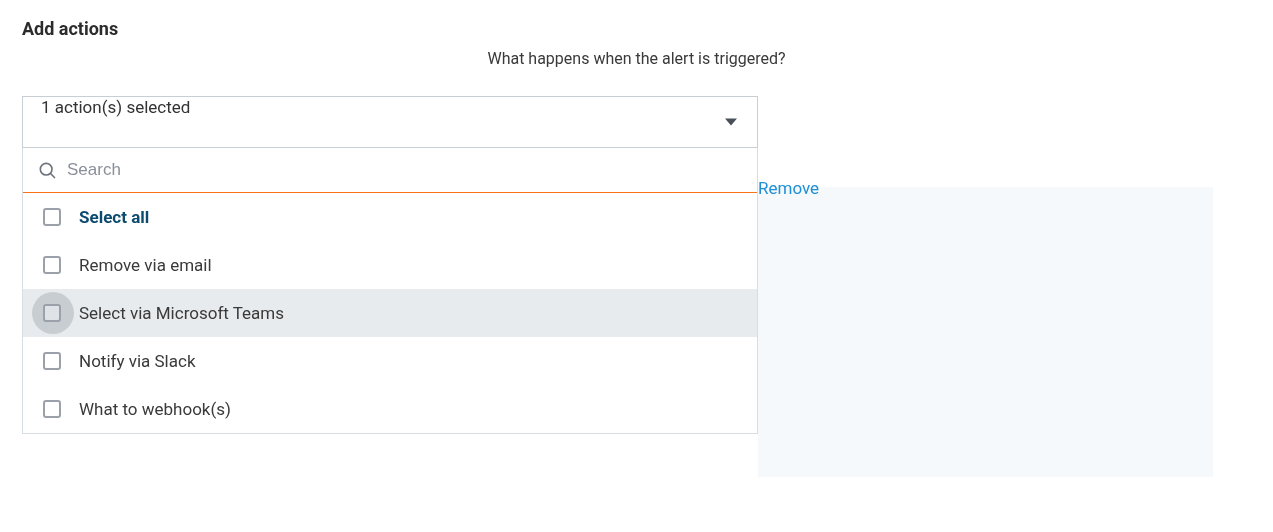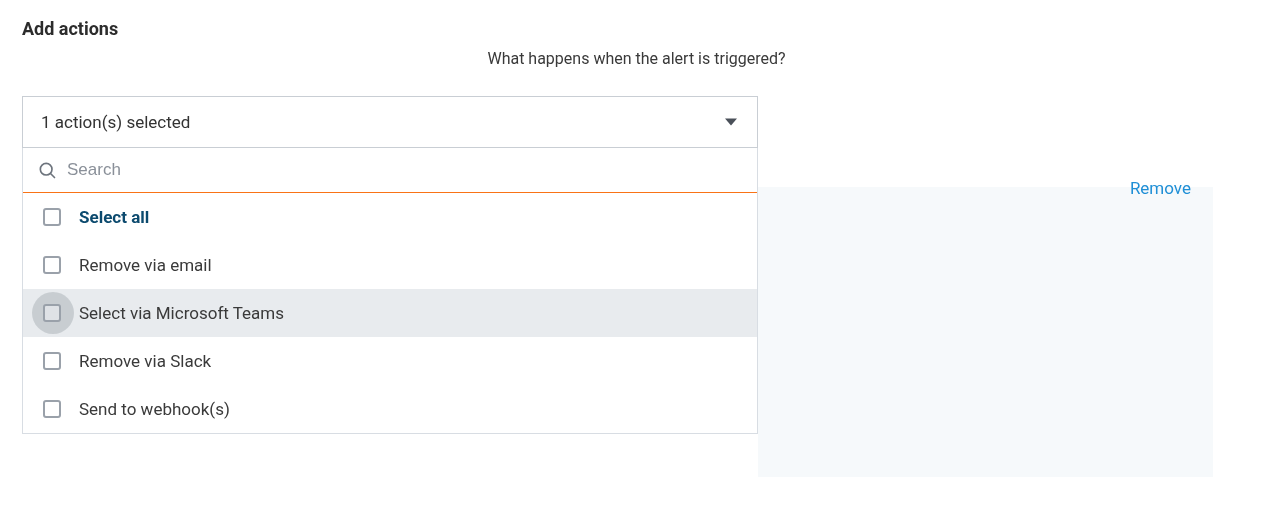--- a/index.html
+++ b/index.html
@@ -29,21 +29,21 @@
     .dropdown-wrapper {
       width: 736px;
       position: relative;
     }
     .dropdown-toggle {
       width: 100%;
       height: 52px;
       border: 1px solid #c9ced4;
       background: #ffffff;
       display: flex;
-      align-items: center;
+      align-items: flex-start;
       padding: 0 18px;
       font-size: 17px;
       color: #333;
       cursor: pointer;
       position: relative;
     }
     .caret-down {
       position: absolute;
       right: 20px;
       top: 50%;
@@ -113,21 +113,21 @@
     }
     .option-label {
       font-size: 17px;
       color: #3a3a3a;
       margin-left: 18px;
     }
     .option-label.bold { font-weight: 700; color: #0c4a6e; }
     .right-panel {
       flex: 1;
       display: flex;
-      justify-content: flex-end;
+      justify-content: flex-start;
       padding-right: 60px;
       padding-top: 82px;
     }
     .right-background {
       position: absolute;
       left: 758px;
       right: 60px;
       top: 187px;
       height: 290px;
       background: #f6f9fb;
@@ -178,26 +178,26 @@
         </div>
 
         <div class="option-row highlighted">
           <span class="click-halo"></span>
           <span class="checkbox"></span>
           <span class="option-label">Select via Microsoft Teams</span>
         </div>
 
         <div class="option-row">
           <span class="checkbox"></span>
-          <span class="option-label">Remove via Slack</span>
-        </div>
-
-        <div class="option-row">
-          <span class="checkbox"></span>
-          <span class="option-label">Send to webhook(s)</span>
+          <span class="option-label">Notify via Slack</span>
+        </div>
+
+        <div class="option-row">
+          <span class="checkbox"></span>
+          <span class="option-label">What to webhook(s)</span>
         </div>
 
       </div>
     </div>
   </div>
 
   <div class="right-panel">
     <span class="remove-link">Remove</span>
   </div>
 </div>

